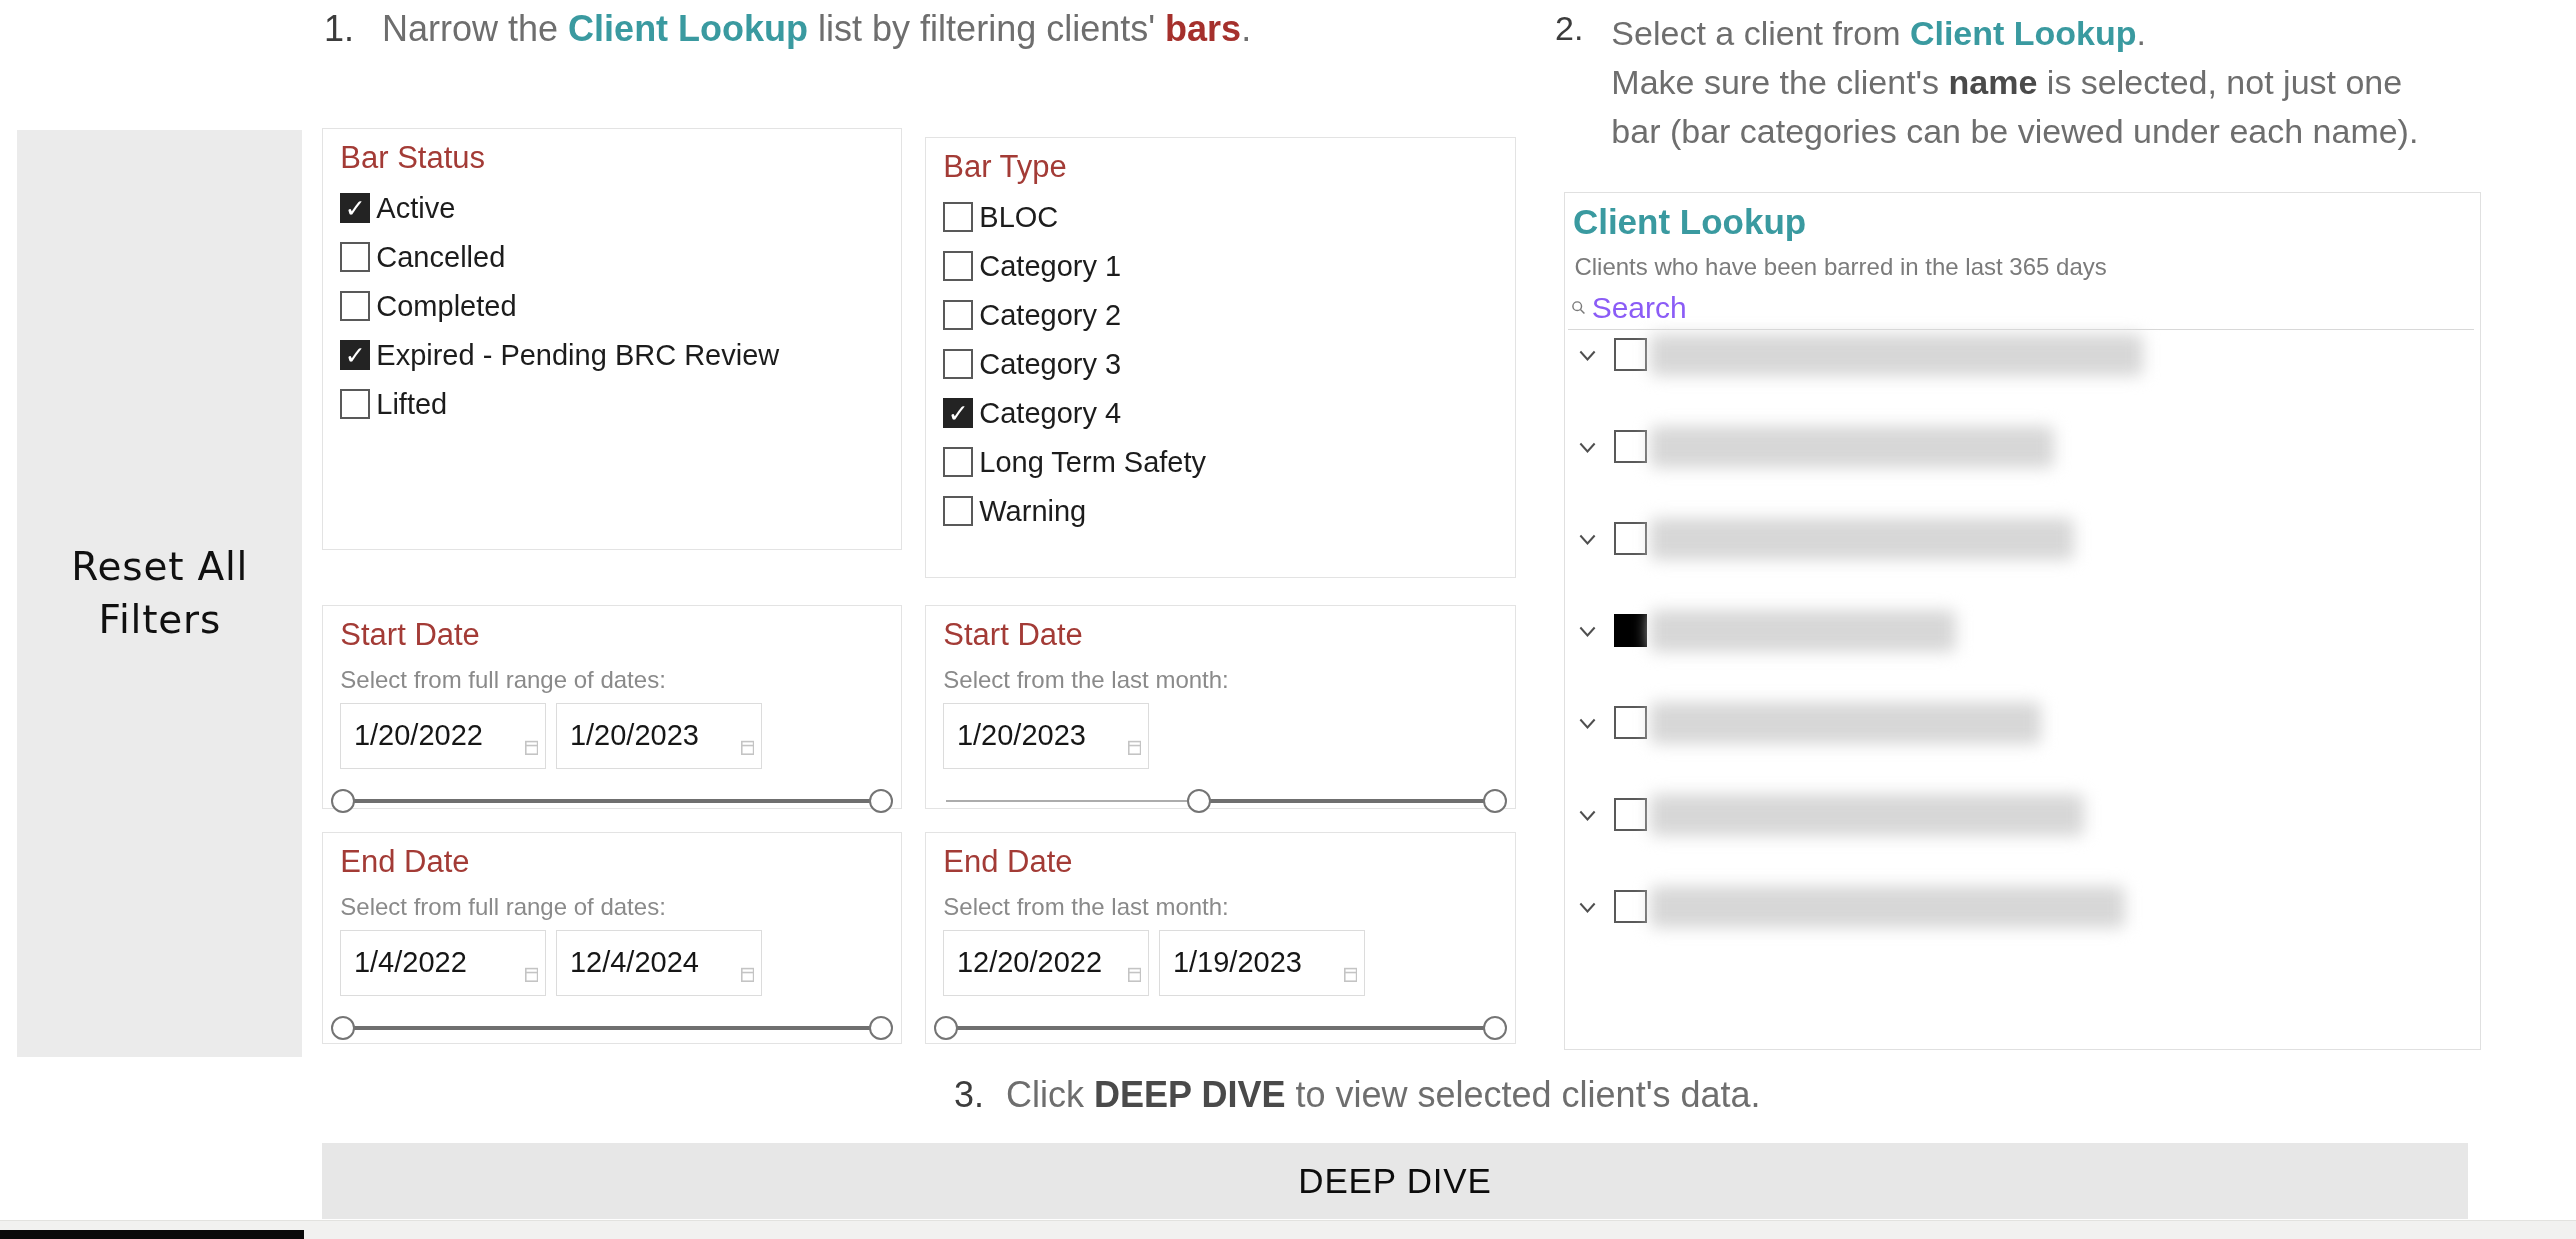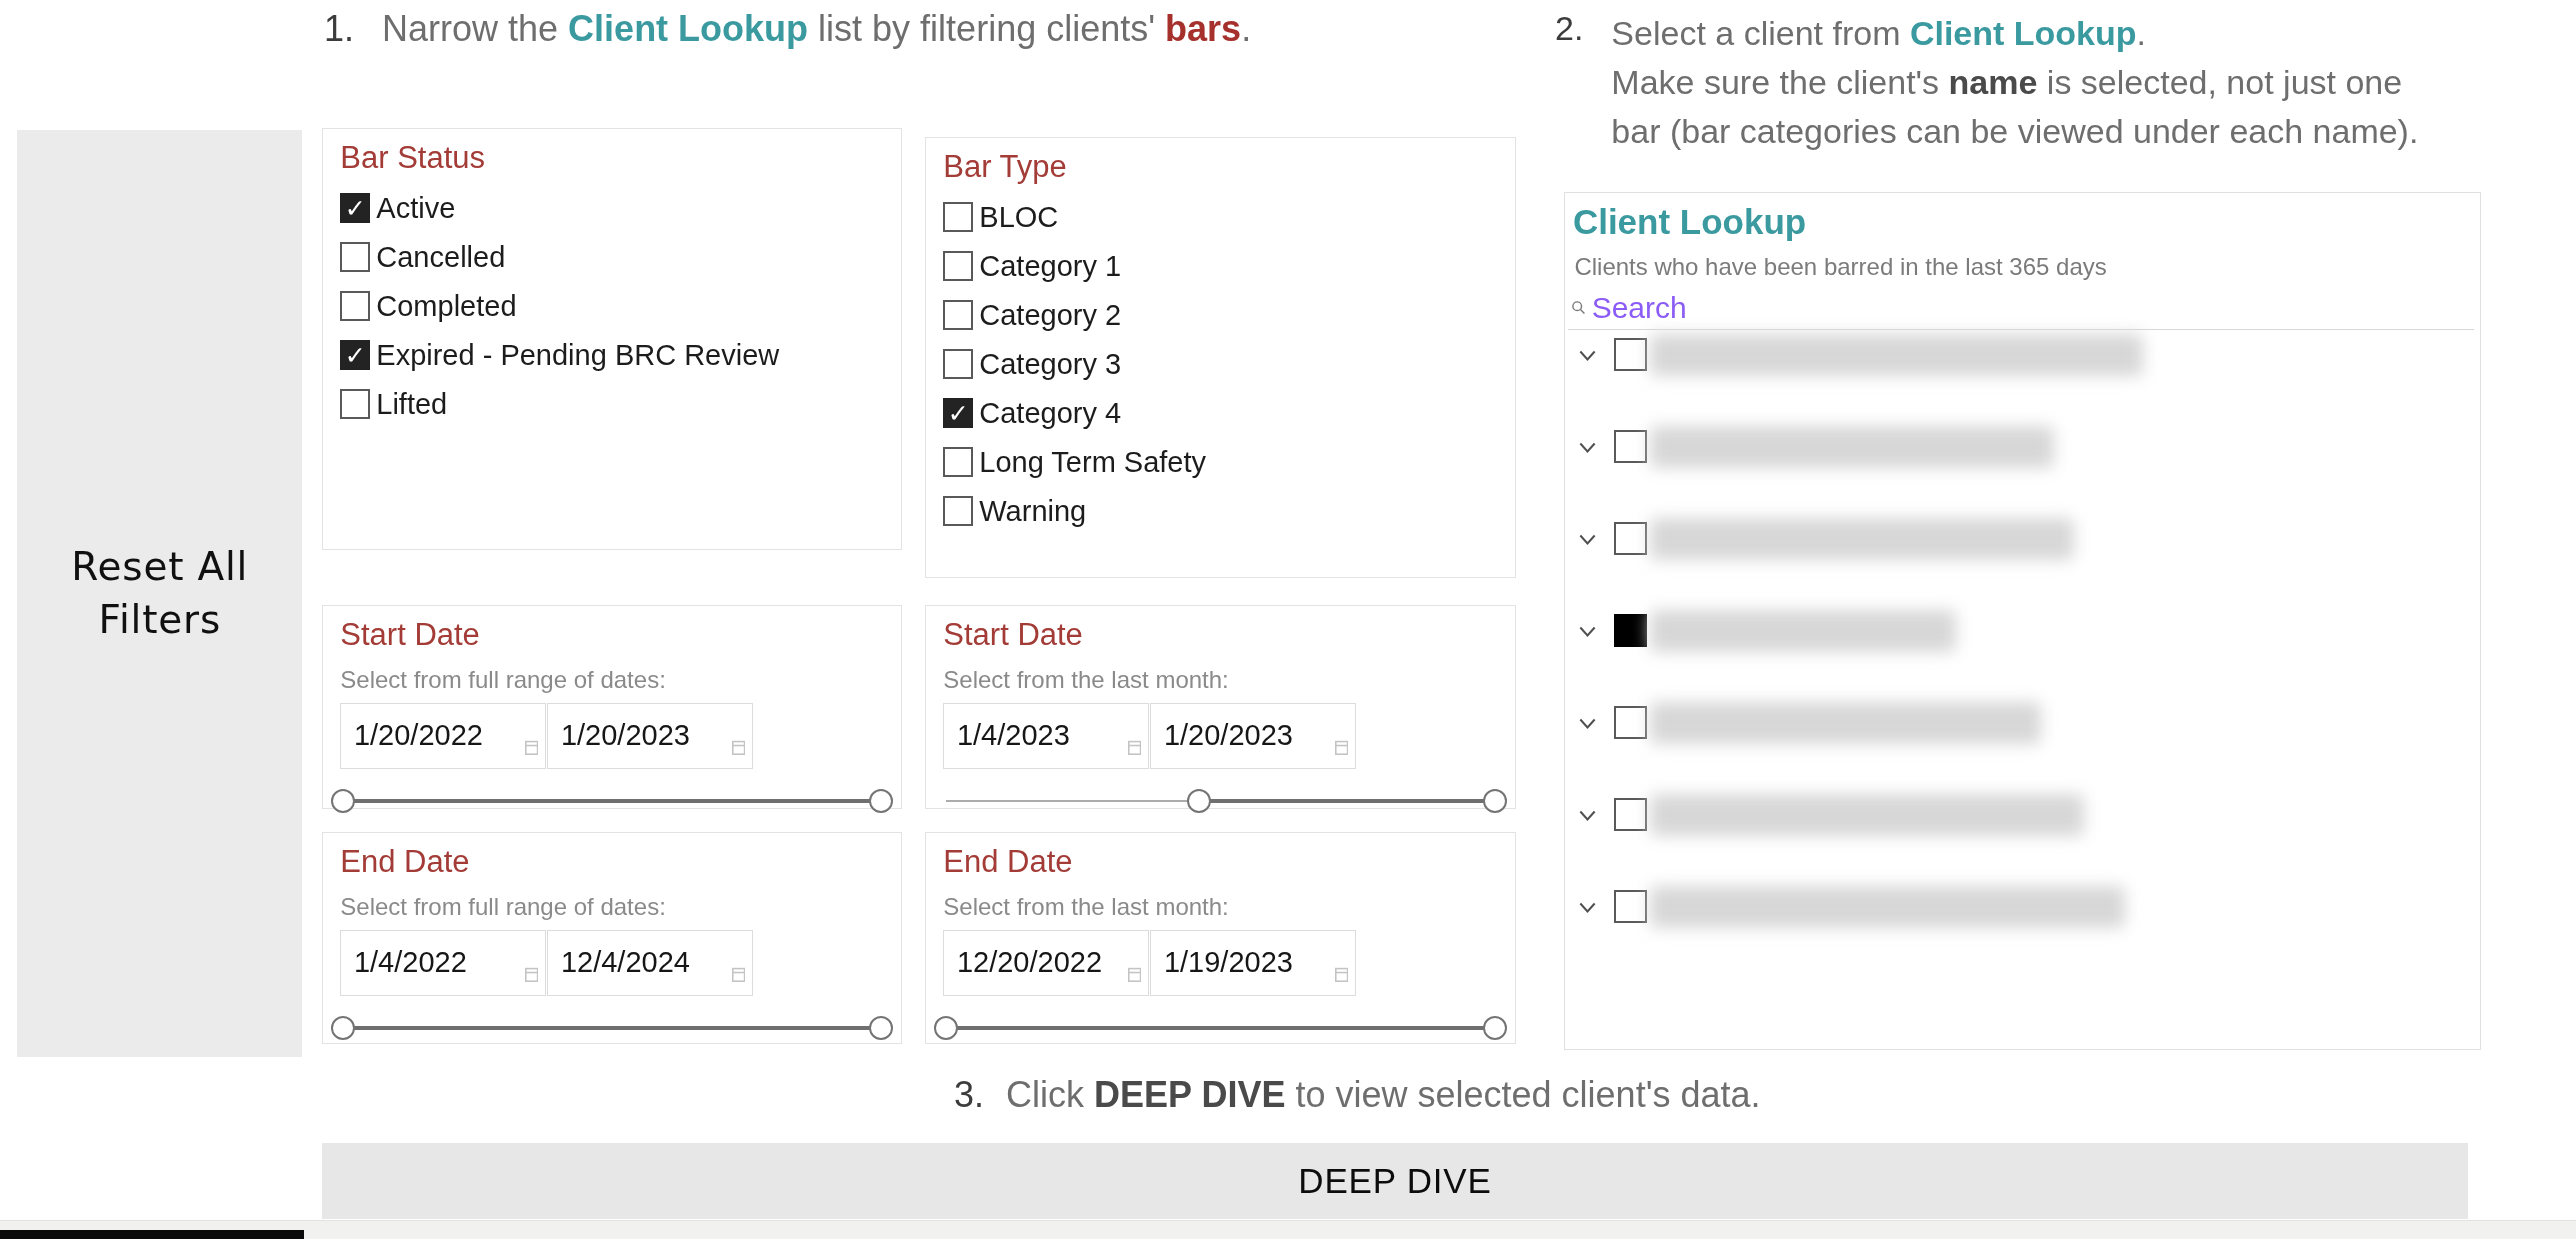--- a/index.html
+++ b/index.html
@@ -38,21 +38,21 @@
 
   
   .opts{margin-top:7.9px}
   .opt{display:flex;align-items:center;height:49px;margin-left:17.3px;cursor:pointer}
   .cb{width:30px;height:30px;border:2.4px solid #595959;background:#fff;box-sizing:border-box;
     display:flex;align-items:center;justify-content:center;font-size:25px;color:#fff;flex:none;line-height:1}
   .cb.on{background:var(--checkbox-dark,#232323);border-color:var(--checkbox-dark,#232323)}
   .cb-label{font-size:29px;color:#1C1C1C;margin-left:6px;white-space:nowrap}
 
   
-  .drow{display:flex;gap:1px;margin:9.4px 0 0 17.3px}
+  .drow{display:flex;gap:10px;margin:9.4px 0 0 17.3px}
   .dinput{width:206px;height:66px;border:1.6px solid #DCDCDC;box-sizing:border-box;position:relative;
     display:flex;align-items:center;padding-left:12.6px;font-size:29px;color:#161616;cursor:text;background:#fff}
   .dinput svg{position:absolute;right:7px;bottom:12.6px}
 
   
   .slider{position:relative;height:30px;margin:17.3px 20.4px 0 20.4px}
   .track-base{position:absolute;left:0;right:0;top:13.4px;height:2.4px;background:#ACACAC}
   .track-sel{position:absolute;top:12.6px;height:3.9px;background:#6F6F6F}
   .handle{position:absolute;top:2.4px;width:24px;height:24px;border-radius:50%;background:#fff;
     border:2.4px solid #747474;box-sizing:border-box;transform:translateX(-50%);cursor:grab}
@@ -193,27 +193,20 @@
         <span class="handle" style="left:0%"></span>
         <span class="handle" style="left:100%"></span>
       </div>
   </div>
 
   <div class="gbox b-sdm">
     <div class="gtitle">Start Date</div>
     <div class="gsub">Select from the last month:</div>
     <div class="drow">
       <div class="dinput">
-          <span>1/4/2023</span>
-        <svg width="13.4" height="15" viewBox="0 0 17 19">
-            <rect x="1" y="2" width="15" height="16" fill="none" stroke="#C4C4C4" stroke-width="2"></rect>
-            <line x1="1" y1="7" x2="16" y2="7" stroke="#C4C4C4" stroke-width="2"></line>
-          </svg>
-        </div>
-      <div class="dinput">
           <span>1/20/2023</span>
         <svg width="13.4" height="15" viewBox="0 0 17 19">
             <rect x="1" y="2" width="15" height="16" fill="none" stroke="#C4C4C4" stroke-width="2"></rect>
             <line x1="1" y1="7" x2="16" y2="7" stroke="#C4C4C4" stroke-width="2"></line>
           </svg>
         </div>
     </div>
     <div class="slider">
         <div class="track-base"></div>
         <div class="track-sel" style="left:46%;width:54%"></div>

